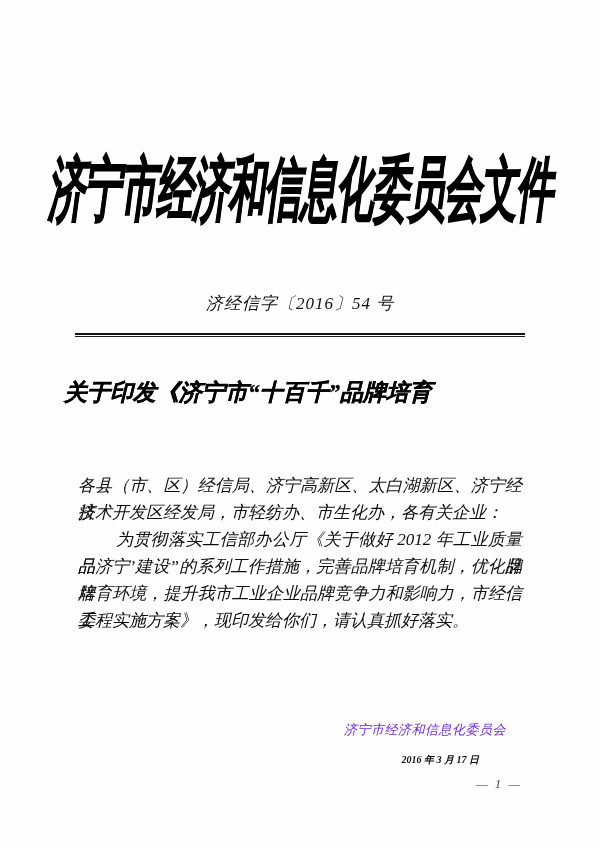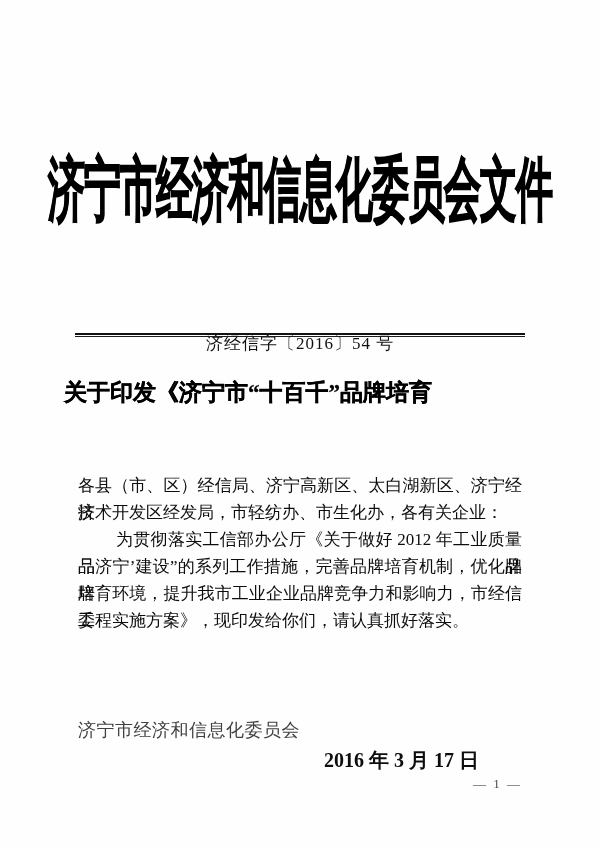--- a/index.html
+++ b/index.html
@@ -9,20 +9,21 @@
     font-family: "Liberation Serif", "DejaVu Serif", serif;
   }
   .page {
     position: relative;
     width: 600px;
     height: 848px;
     margin: 0 auto;
     background: #fefefe;
     color: #0a0a0a;
     overflow: hidden;
+    font-style: italic;
   }
   
   .issuer-banner {
     position: absolute;
     top: 155px;
     left: 0;
     width: 600px;
     text-align: center;
     font-size: 37px;
     font-weight: 900;
@@ -38,21 +39,20 @@
   .ref-number {
     position: absolute;
     top: 292px;
     left: 0;
     width: 600px;
     text-align: center;
     font-size: 17px;
     line-height: 24px;
     letter-spacing: 1px;
     color: #111;
-    margin-top: 40px;
   }
   
   .header-divider {
     position: absolute;
     top: 333px;
     left: 75px;
     width: 450px;
     height: 1px;
     border-top: 2px solid #141414;
     border-bottom: 1px solid #1c1c1c;
@@ -93,37 +93,37 @@
   }
   .body-line.indent {
     text-indent: 38px;
   }
   
   .signature {
     position: absolute;
     top: 719px;
     left: 78px;
     width: 444px;
-    text-align: left;
+    text-align: right;
     padding-right: 16px;
     box-sizing: border-box;
-    font-size: 18px;
+    font-size: 13px;
     letter-spacing: 0.5px;
     line-height: 22px;
-    color: #404040;
+    color: #6d28d9;
   }
   .issue-date {
     position: absolute;
     top: 749px;
     left: 78px;
     width: 444px;
     text-align: right;
     padding-right: 43px;
     box-sizing: border-box;
-    font-size: 20px;
+    font-size: 10px;
     font-weight: bold;
     line-height: 22px;
     color: #0d0d0d;
   }
   
   .page-number {
     position: absolute;
     top: 776px;
     right: 78px;
     font-size: 13px;

